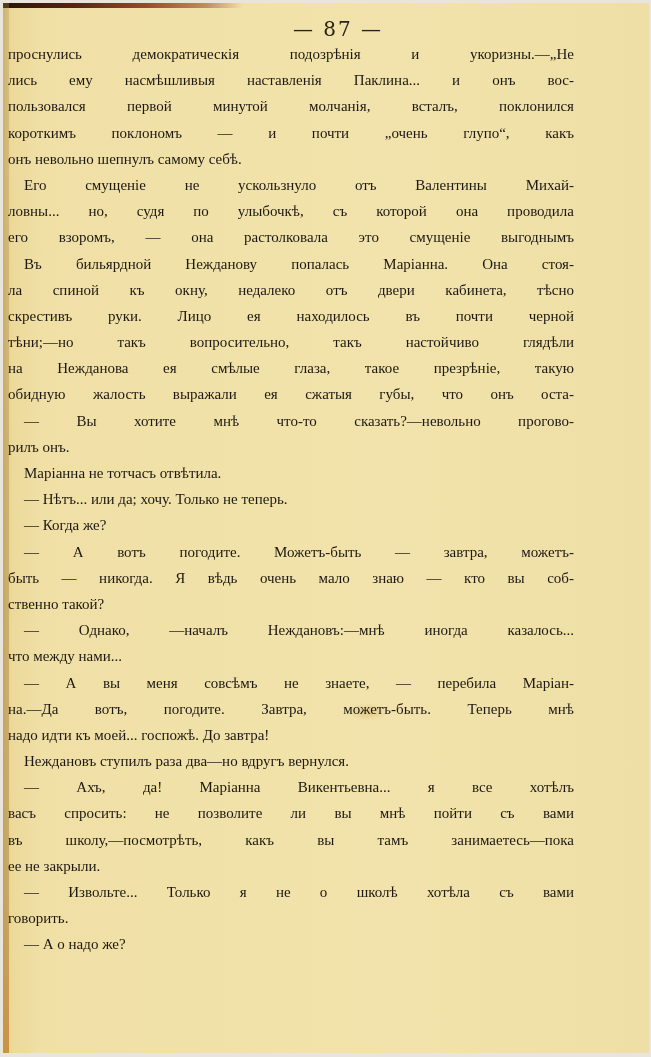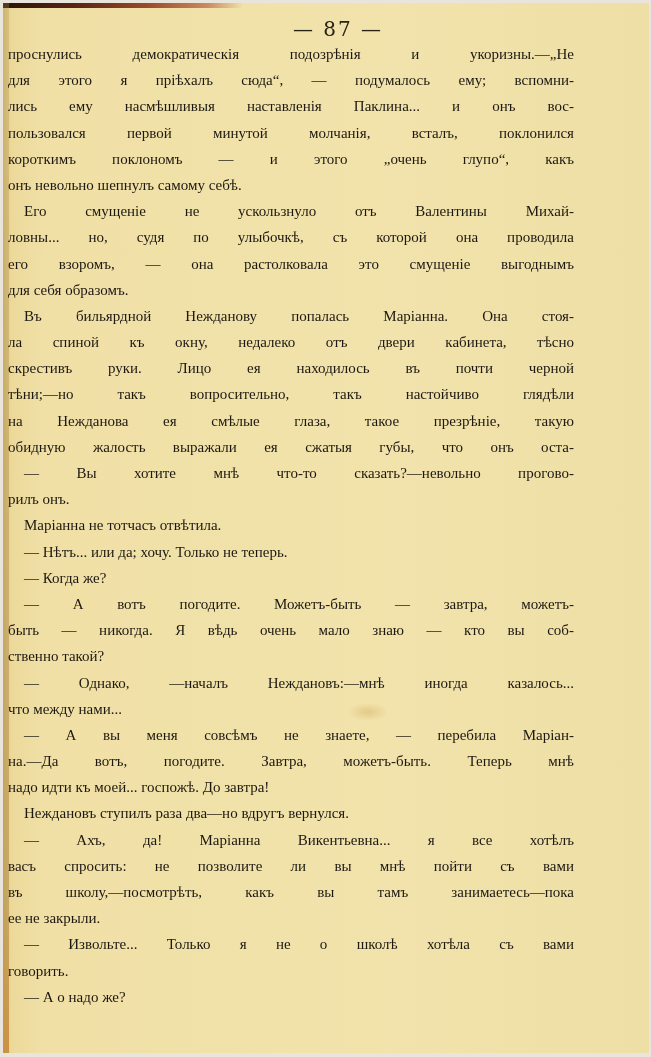--- a/index.html
+++ b/index.html
@@ -87,31 +87,29 @@
 <body>
 
 <div class="page">
   <div class="page-top-strip"></div>
   <div class="page-left-edge"></div>
   <div class="stain"></div>
   <div class="folio">— 87 —</div>
   <div class="text-block" id="text-block">
       <div>
         <span class="line">проснулись демократическія подозрѣнія и укоризны.—„Не</span>
-        <span class="line">для этого я пріѣхалъ сюда“, — подумалось ему; вспомни-</span>
         <span class="line">лись ему насмѣшливыя наставленія Паклина... и онъ вос-</span>
         <span class="line">пользовался первой минутой молчанія, всталъ, поклонился</span>
-        <span class="line">короткимъ поклономъ — и этого „очень глупо“, какъ</span>
+        <span class="line">короткимъ поклономъ — и почти „очень глупо“, какъ</span>
         <span class="line last">онъ невольно шепнулъ самому себѣ.</span>
       </div>
       <div>
         <span class="line indent">Его смущеніе не ускользнуло отъ Валентины Михай-</span>
         <span class="line">ловны... но, судя по улыбочкѣ, съ которой она проводила</span>
         <span class="line">его взоромъ, — она растолковала это смущеніе выгоднымъ</span>
-        <span class="line last">для себя образомъ.</span>
       </div>
       <div>
         <span class="line indent">Въ бильярдной Нежданову попалась Маріанна. Она стоя-</span>
         <span class="line">ла спиной къ окну, недалеко отъ двери кабинета, тѣсно</span>
         <span class="line">скрестивъ руки. Лицо ея находилось въ почти черной</span>
         <span class="line">тѣни;—но такъ вопросительно, такъ настойчиво глядѣли</span>
         <span class="line">на Нежданова ея смѣлые глаза, такое презрѣніе, такую</span>
         <span class="line">обидную жалость выражали ея сжатыя губы, что онъ оста-</span>
       </div>
       <div>

